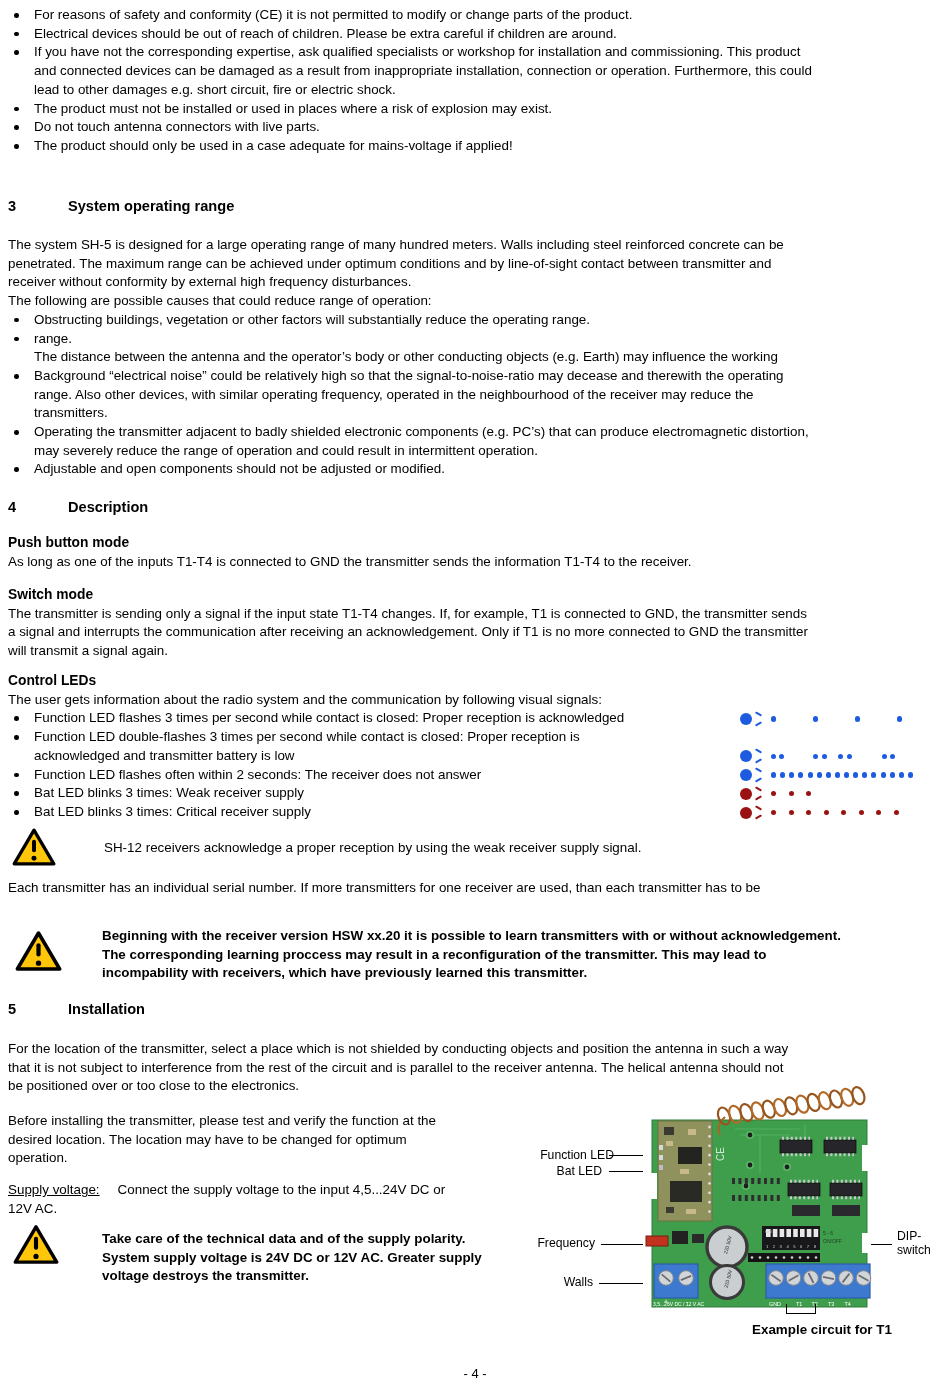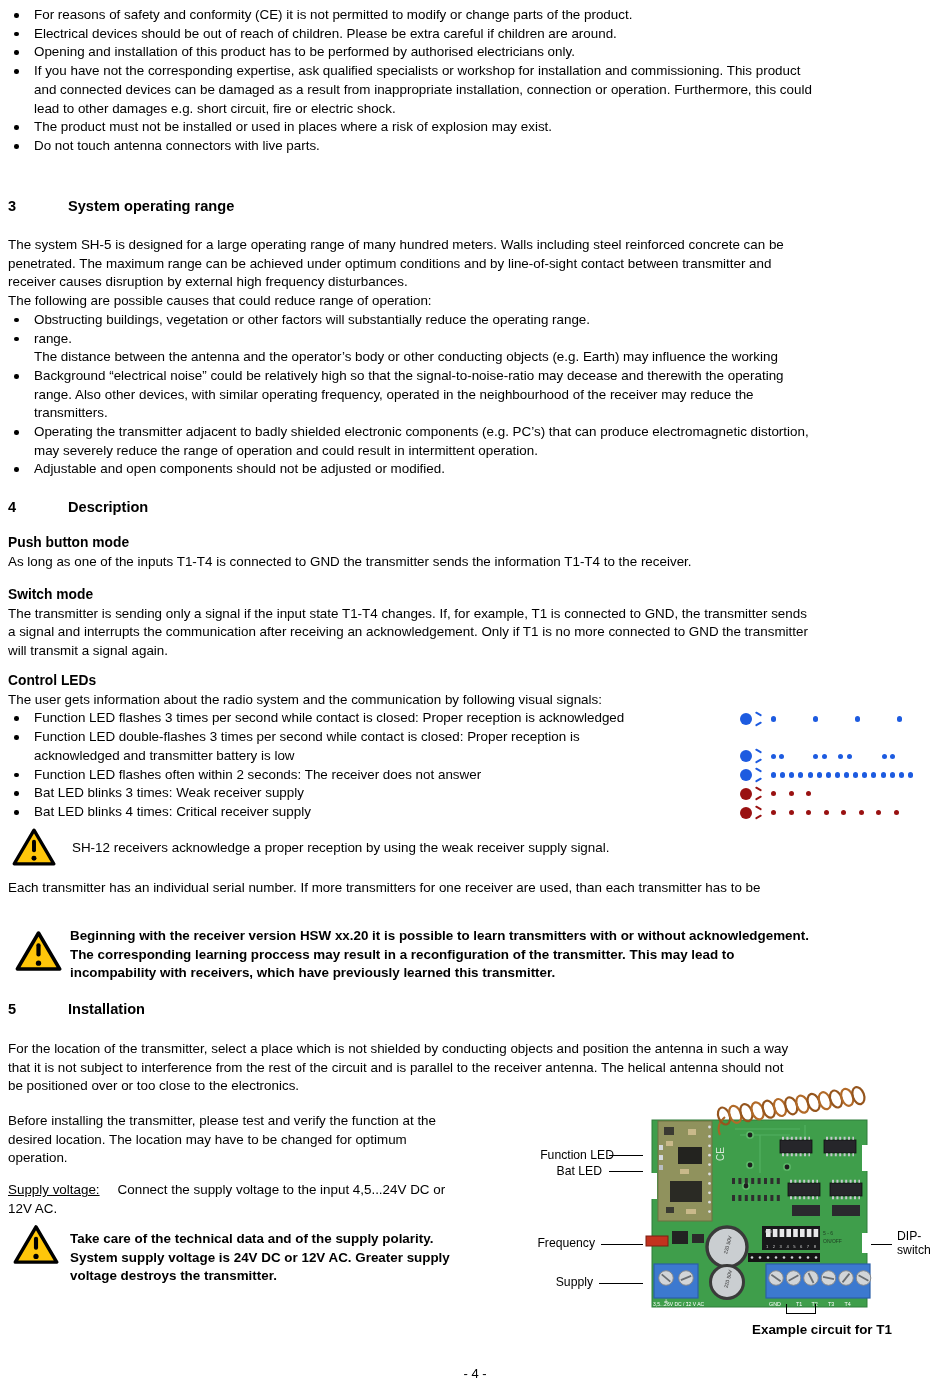--- a/index.html
+++ b/index.html
@@ -9,21 +9,21 @@
   .abs{position:absolute;left:8px;right:8px;}
   .heading{font-weight:bold;font-size:14.6px;}
   .heading .num{position:absolute;left:0;}
   .heading .ttl{margin-left:60px;display:inline-block;}
   .sub{font-weight:bold;font-size:13.8px;}
   .bi{position:relative;padding-left:26px;}
   .bdot{position:absolute;left:6px;top:7px;width:4.6px;height:4.6px;border-radius:50%;background:#000;}
   .bold{font-weight:bold;}
   .u{text-decoration:underline;}
   .wtri{position:absolute;}
-  .wtext{position:absolute;}
+  .wtext{position:absolute;margin-left:32px;}
   .led-row{position:absolute;left:0;height:15px;}
   .led-big{position:absolute;width:12px;height:12px;border-radius:50%;}
   .led-dot{position:absolute;width:5.4px;height:5.4px;border-radius:50%;}
   .ray{position:absolute;width:7px;height:1.8px;border-radius:1px;}
   .fig-label{position:absolute;font-size:12.2px;line-height:13.8px;white-space:nowrap;}
   .fig-caption{position:absolute;font-weight:bold;font-size:13.4px;white-space:nowrap;}
   .ann{position:absolute;height:0;border-top:1.7px solid #000;}
   .bracket{position:absolute;border-left:1.8px solid #000;border-right:1.8px solid #000;border-bottom:1.8px solid #000;}
   .footer{position:absolute;left:0;width:950px;text-align:center;font-size:13px;}
 </style>
@@ -41,54 +41,54 @@
       </div>
       <div class="bi">
         <span class="bdot"></span>
         <div>
           <div>Electrical devices should be out of reach of children. Please be extra careful if children are around.</div>
         </div>
       </div>
       <div class="bi">
         <span class="bdot"></span>
         <div>
-          <div>Opening and installation of this product has to be performed by authorised electricians only.</div>
-        </div>
-      </div>
-      <div class="bi">
-        <span class="bdot"></span>
-        <div>
           <div>If you have not the corresponding expertise, ask qualified specialists or workshop for installation and commissioning. This product</div>
           <div>and connected devices can be damaged as a result from inappropriate installation, connection or operation. Furthermore, this could</div>
           <div>lead to other damages e.g. short circuit, fire or electric shock.</div>
         </div>
       </div>
       <div class="bi">
         <span class="bdot"></span>
         <div>
           <div>The product must not be installed or used in places where a risk of explosion may exist.</div>
         </div>
       </div>
       <div class="bi">
         <span class="bdot"></span>
         <div>
           <div>Do not touch antenna connectors with live parts.</div>
+        </div>
+      </div>
+      <div class="bi">
+        <span class="bdot"></span>
+        <div>
+          <div>The product should only be used in a case adequate for mains-voltage if applied!</div>
         </div>
       </div>
     </div>
 
   <div class="abs heading" style="top:197px">
     <span class="num">3</span>
     <span class="ttl">System operating range</span>
   </div>
   <div class="abs" style="top:236px">
     <div>
         <div>The system SH-5 is designed for a large operating range of many hundred meters. Walls including steel reinforced concrete can be</div>
         <div>penetrated. The maximum range can be achieved under optimum conditions and by line-of-sight contact between transmitter and</div>
-        <div>receiver causes disruption by external high frequency disturbances.</div>
+        <div>receiver without conformity by external high frequency disturbances.</div>
       </div>
     <div>The following are possible causes that could reduce range of operation:</div>
     <div>
         <div class="bi">
           <span class="bdot"></span>
           <div>
             <div>Obstructing buildings, vegetation or other factors will substantially reduce the operating range.</div>
           </div>
         </div>
         <div class="bi">
@@ -163,21 +163,21 @@
         </div>
         <div class="bi">
           <span class="bdot"></span>
           <div>
             <div>Bat LED blinks 3 times: Weak receiver supply</div>
           </div>
         </div>
         <div class="bi">
           <span class="bdot"></span>
           <div>
-            <div>Bat LED blinks 4 times: Critical receiver supply</div>
+            <div>Bat LED blinks 3 times: Critical receiver supply</div>
           </div>
         </div>
       </div>
     <div id="led-rows" style="position:absolute;left:0;top:0;right:0;height:150px;">
         <div class="led-row" style="top: 39.5px; width: 920px;">
           <span class="led-big" style="left: 732px; top: 1.5px; background: rgb(29, 91, 224);"></span>
           <span class="ray" style="left: 747px; top: 1.5px; background: rgb(29, 91, 224); transform: rotate(30deg);"></span>
           <span class="ray" style="left: 747px; top: 11px; background: rgb(29, 91, 224); transform: rotate(-30deg);"></span>
           <span class="led-dot" style="left: 763px; top: 4.8px; background: rgb(29, 91, 224);"></span>
           <span class="led-dot" style="left: 805px; top: 4.8px; background: rgb(29, 91, 224);"></span>
@@ -470,21 +470,21 @@
         </g>
     </g>
   </svg>
 
   <div class="fig-label" style="right:336px;top:1149px">Function LED</div>
   <div class="ann" style="left:609px;top:1155px;width:34px"></div>
   <div class="fig-label" style="right:348px;top:1165px">Bat LED</div>
   <div class="ann" style="left:609px;top:1171px;width:34px"></div>
   <div class="fig-label" style="right:355px;top:1237px">Frequency</div>
   <div class="ann" style="left:601px;top:1244px;width:42px"></div>
-  <div class="fig-label" style="right:357px;top:1276px">Supply</div>
+  <div class="fig-label" style="right:357px;top:1276px">Walls</div>
   <div class="ann" style="left:599px;top:1283px;width:44px"></div>
   <div class="ann" style="left:871px;top:1244px;width:21px"></div>
   <div class="fig-label" style="left:897px;top:1230px">
     <div>DIP-</div>
     <div>switch</div>
   </div>
   <div class="bracket" style="left:786px;top:1304px;width:28px;height:9px"></div>
   <div class="fig-caption" style="left:752px;top:1321px">Example circuit for T1</div>
 
   <div class="footer" style="top:1365px">- 4 -</div>

